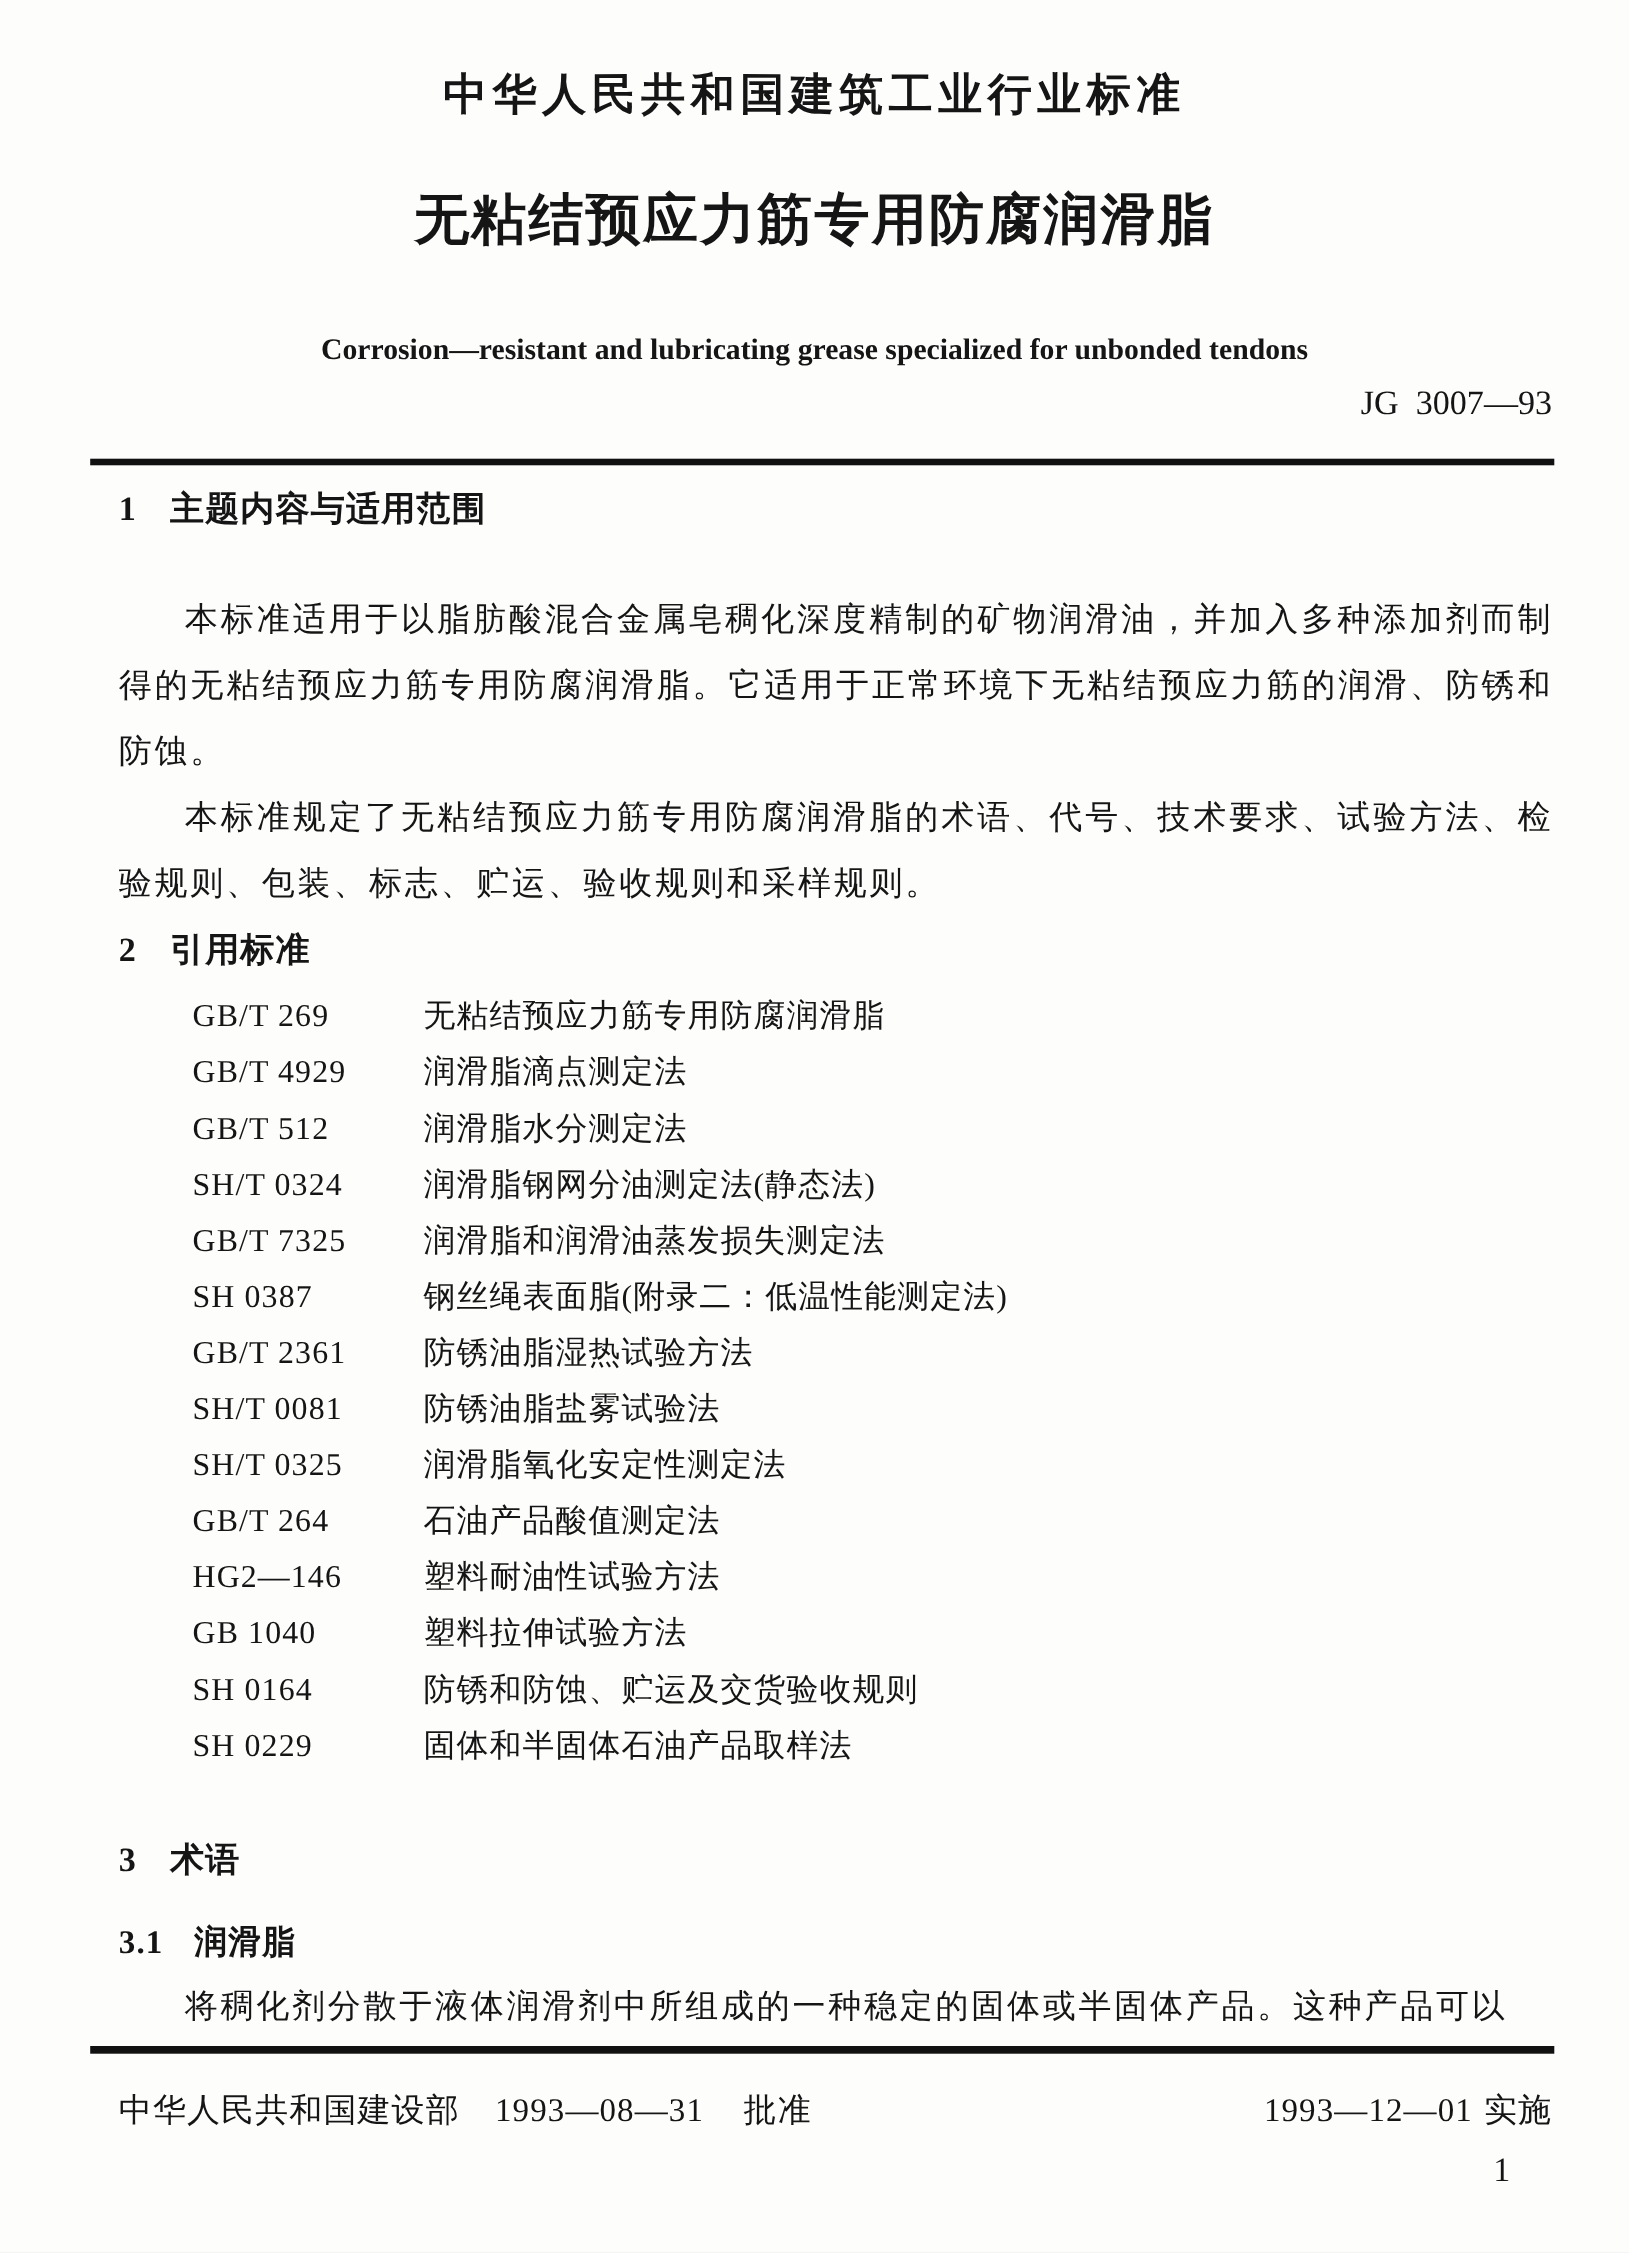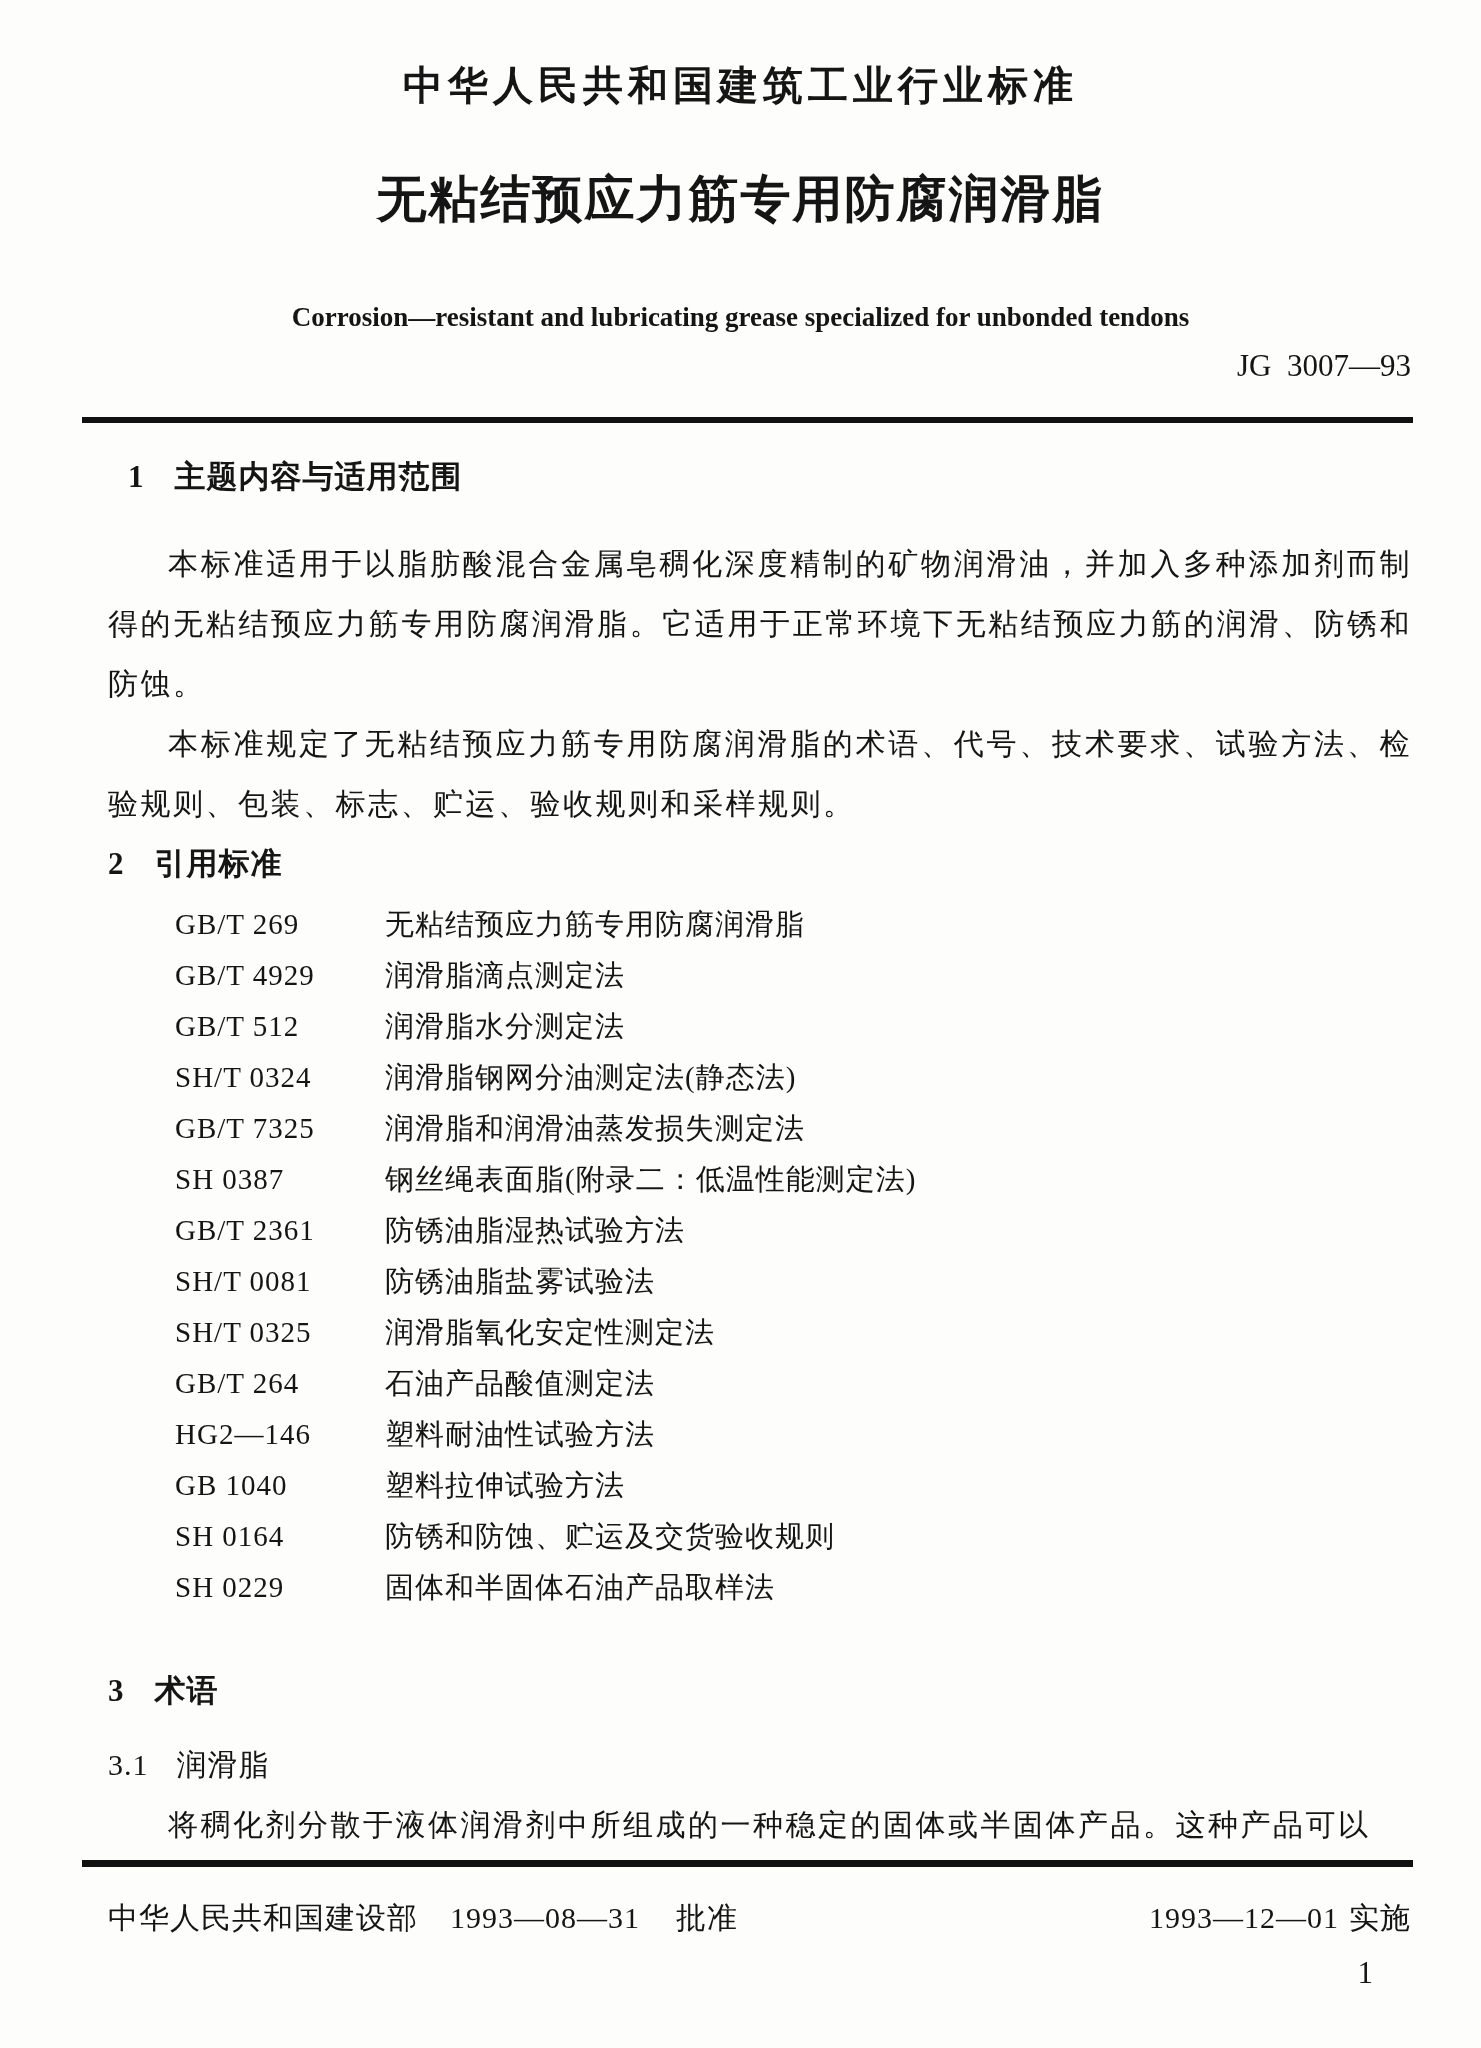--- a/index.html
+++ b/index.html
@@ -62,21 +62,21 @@
   
   .sec-heading {
     position: absolute;
     left: 108px;
     font-family: "Liberation Sans", sans-serif;
     font-weight: 700;
     font-size: 31px;
     letter-spacing: 1px;
   }
   .sec-heading .sec-num { display: inline-block; margin-right: 30px; font-family: "Liberation Serif", serif; }
-  #sec1-heading { top: 456px; margin-left: 20px; }
+  #sec1-heading { top: 442px; }
   #sec2-heading { top: 843px; }
   #sec3-heading { top: 1670px; }
 
   
   .text-block {
     position: absolute;
     left: 108px;
     width: 1304px;
   }
   #sec1-text { top: 534px; }
@@ -106,20 +106,21 @@
     font-family: "Liberation Serif", serif;
   }
   .ref-title { font-family: "Liberation Serif", serif; }
 
   
   .sub-heading {
     position: absolute;
     top: 1745px; left: 108px;
     font-size: 30px;
     letter-spacing: 1px;
+    font-weight: bold;
   }
   .sub-heading .sub-num { display: inline-block; margin-right: 28px; }
   #sec3-text { top: 1795px; }
 
   
   .footer-row {
     position: absolute;
     top: 1898px; left: 108px; right: 70px;
     display: flex;
     justify-content: space-between;

